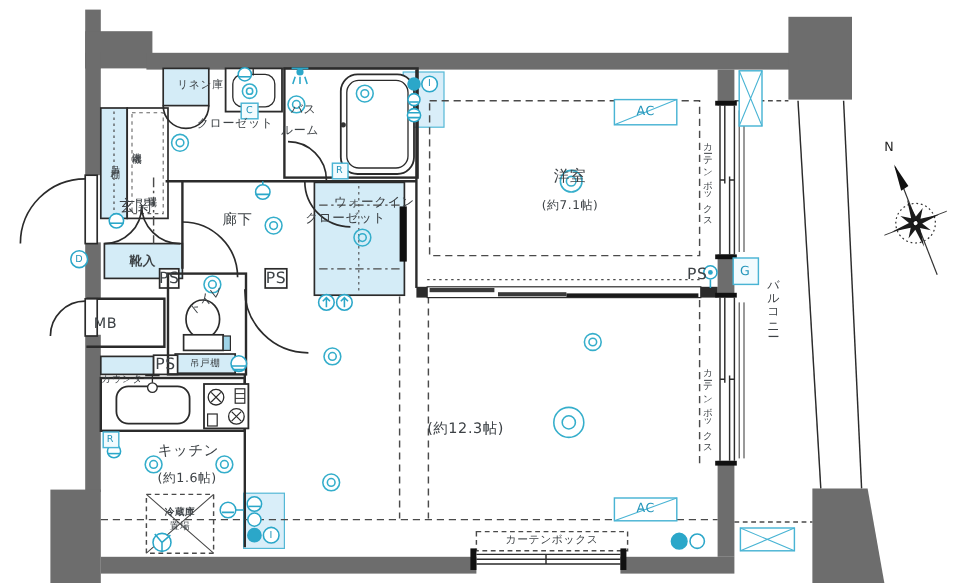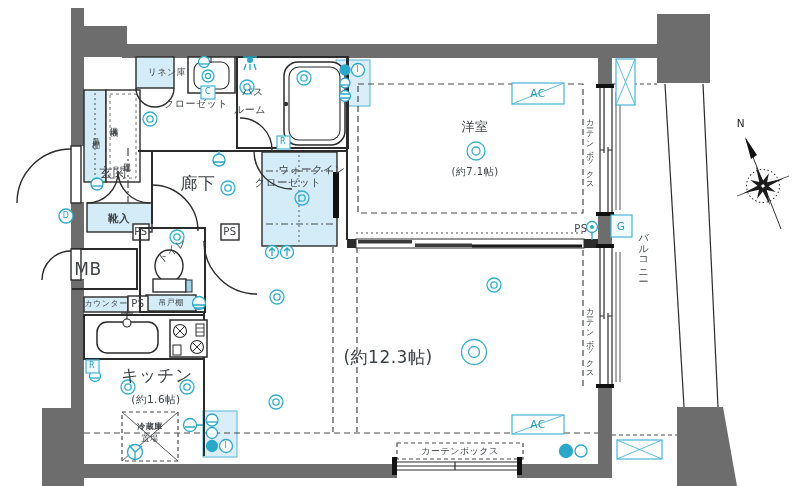--- a/index.html
+++ b/index.html
@@ -4,22 +4,22 @@
 <style>
   html,body{margin:0;padding:0;background:#fff;}
   #stage{position:relative;width:800px;height:486px;background:#ffffff;overflow:hidden;
          font-family:"DejaVu Sans","Liberation Sans",sans-serif;}
   #stage svg{position:absolute;left:0;top:0;}
   .lbl{position:absolute;transform:translate(-50%,-50%);color:#3d4246;white-space:nowrap;
        line-height:1;letter-spacing:0.5px;z-index:5;}
   .v{writing-mode:vertical-rl;text-orientation:upright;letter-spacing:1px;}
   .cy{color:#2596bb;}
   .rot{transform:translate(-50%,-50%) rotate(-38deg);}
-  .f13{font-size:13px;} .f12{font-size:17px;} .f11{font-size:10px;} .f10{font-size:10.5px;}
-  .f9{font-size:9px;} .f8{font-size:8px;} .f75{font-size:10px;}
+  .f13{font-size:13px;} .f12{font-size:12px;} .f11{font-size:10px;} .f10{font-size:10.5px;}
+  .f9{font-size:9px;} .f8{font-size:8px;} .f75{font-size:13px;}
 </style>
 </head>
 <body>
 
 <div id="stage">
 <svg width="800" height="486" viewBox="0 0 800 486">
 
   <g fill="#6d6d6d" stroke="none">
     <rect x="71" y="8" width="13" height="49"></rect>
     <rect x="71" y="26" width="56" height="31"></rect>
@@ -320,29 +320,29 @@
   <div class="lbl f11" style="left:196px;top:104px;">クローゼット</div>
   <div class="lbl f11" style="left:253px;top:92px;">バス</div>
   <div class="lbl f11" style="left:250px;top:110px;">ルーム</div>
   <div class="lbl f9" style="left:155px;top:72px;padding-left:24px;">リネン庫</div>
   <div class="lbl f8 v" style="left:95px;top:134px;">吊戸棚</div>
   <div class="lbl f8 v" style="left:113px;top:122px;">洗濯機</div>
   <div class="lbl f8 v" style="left:126px;top:158px;">置場</div>
   <div class="lbl f10" style="left:119px;top:218px;font-weight:bold;">靴入</div>
   <div class="lbl f10 rot" style="left:172px;top:250px;">トイレ</div>
   <div class="lbl f12" style="left:88px;top:269px;">MB</div>
-  <div class="lbl f8" style="left:106px;top:304px;">カウンター</div>
+  <div class="lbl f8" style="left:106px;top:316px;">カウンター</div>
   <div class="lbl f8" style="left:171px;top:303px;">吊戸棚</div>
   <div class="lbl f12" style="left:157px;top:375px;">キッチン</div>
   <div class="lbl f10" style="left:156px;top:399px;">(約1.6帖)</div>
   <div class="lbl f8" style="left:150px;top:427px;font-weight:bold;">冷蔵庫</div>
   <div class="lbl f8" style="left:150px;top:439px;">置場</div>
   <div class="lbl f10" style="left:312px;top:169px;">ウォークイン</div>
   <div class="lbl f10" style="left:288px;top:182px;">クローゼット</div>
-  <div class="lbl f13" style="left:475px;top:127px;font-family:Liberation Mono, monospace;">洋室</div>
+  <div class="lbl f13" style="left:475px;top:147px;">洋室</div>
   <div class="lbl f11" style="left:475px;top:172px;">(約7.1帖)</div>
   <div class="lbl f12" style="left:388px;top:357px;">(約12.3帖)</div>
   <div class="lbl f11 v" style="left:643px;top:251px;">バルコニー</div>
   <div class="lbl f8 v" style="left:589px;top:149px;">カーテンボックス</div>
   <div class="lbl f8 v" style="left:589px;top:338px;">カーテンボックス</div>
   <div class="lbl f9" style="left:460px;top:451px;">カーテンボックス</div>
   <div class="lbl f10 cy" style="left:538px;top:93px;">AC</div>
   <div class="lb_
 l f10 cy lbl" style="left:538px;top:424px;">AC</div>
   <div class="lbl f10 cy" style="left:621px;top:226px;">G</div>

